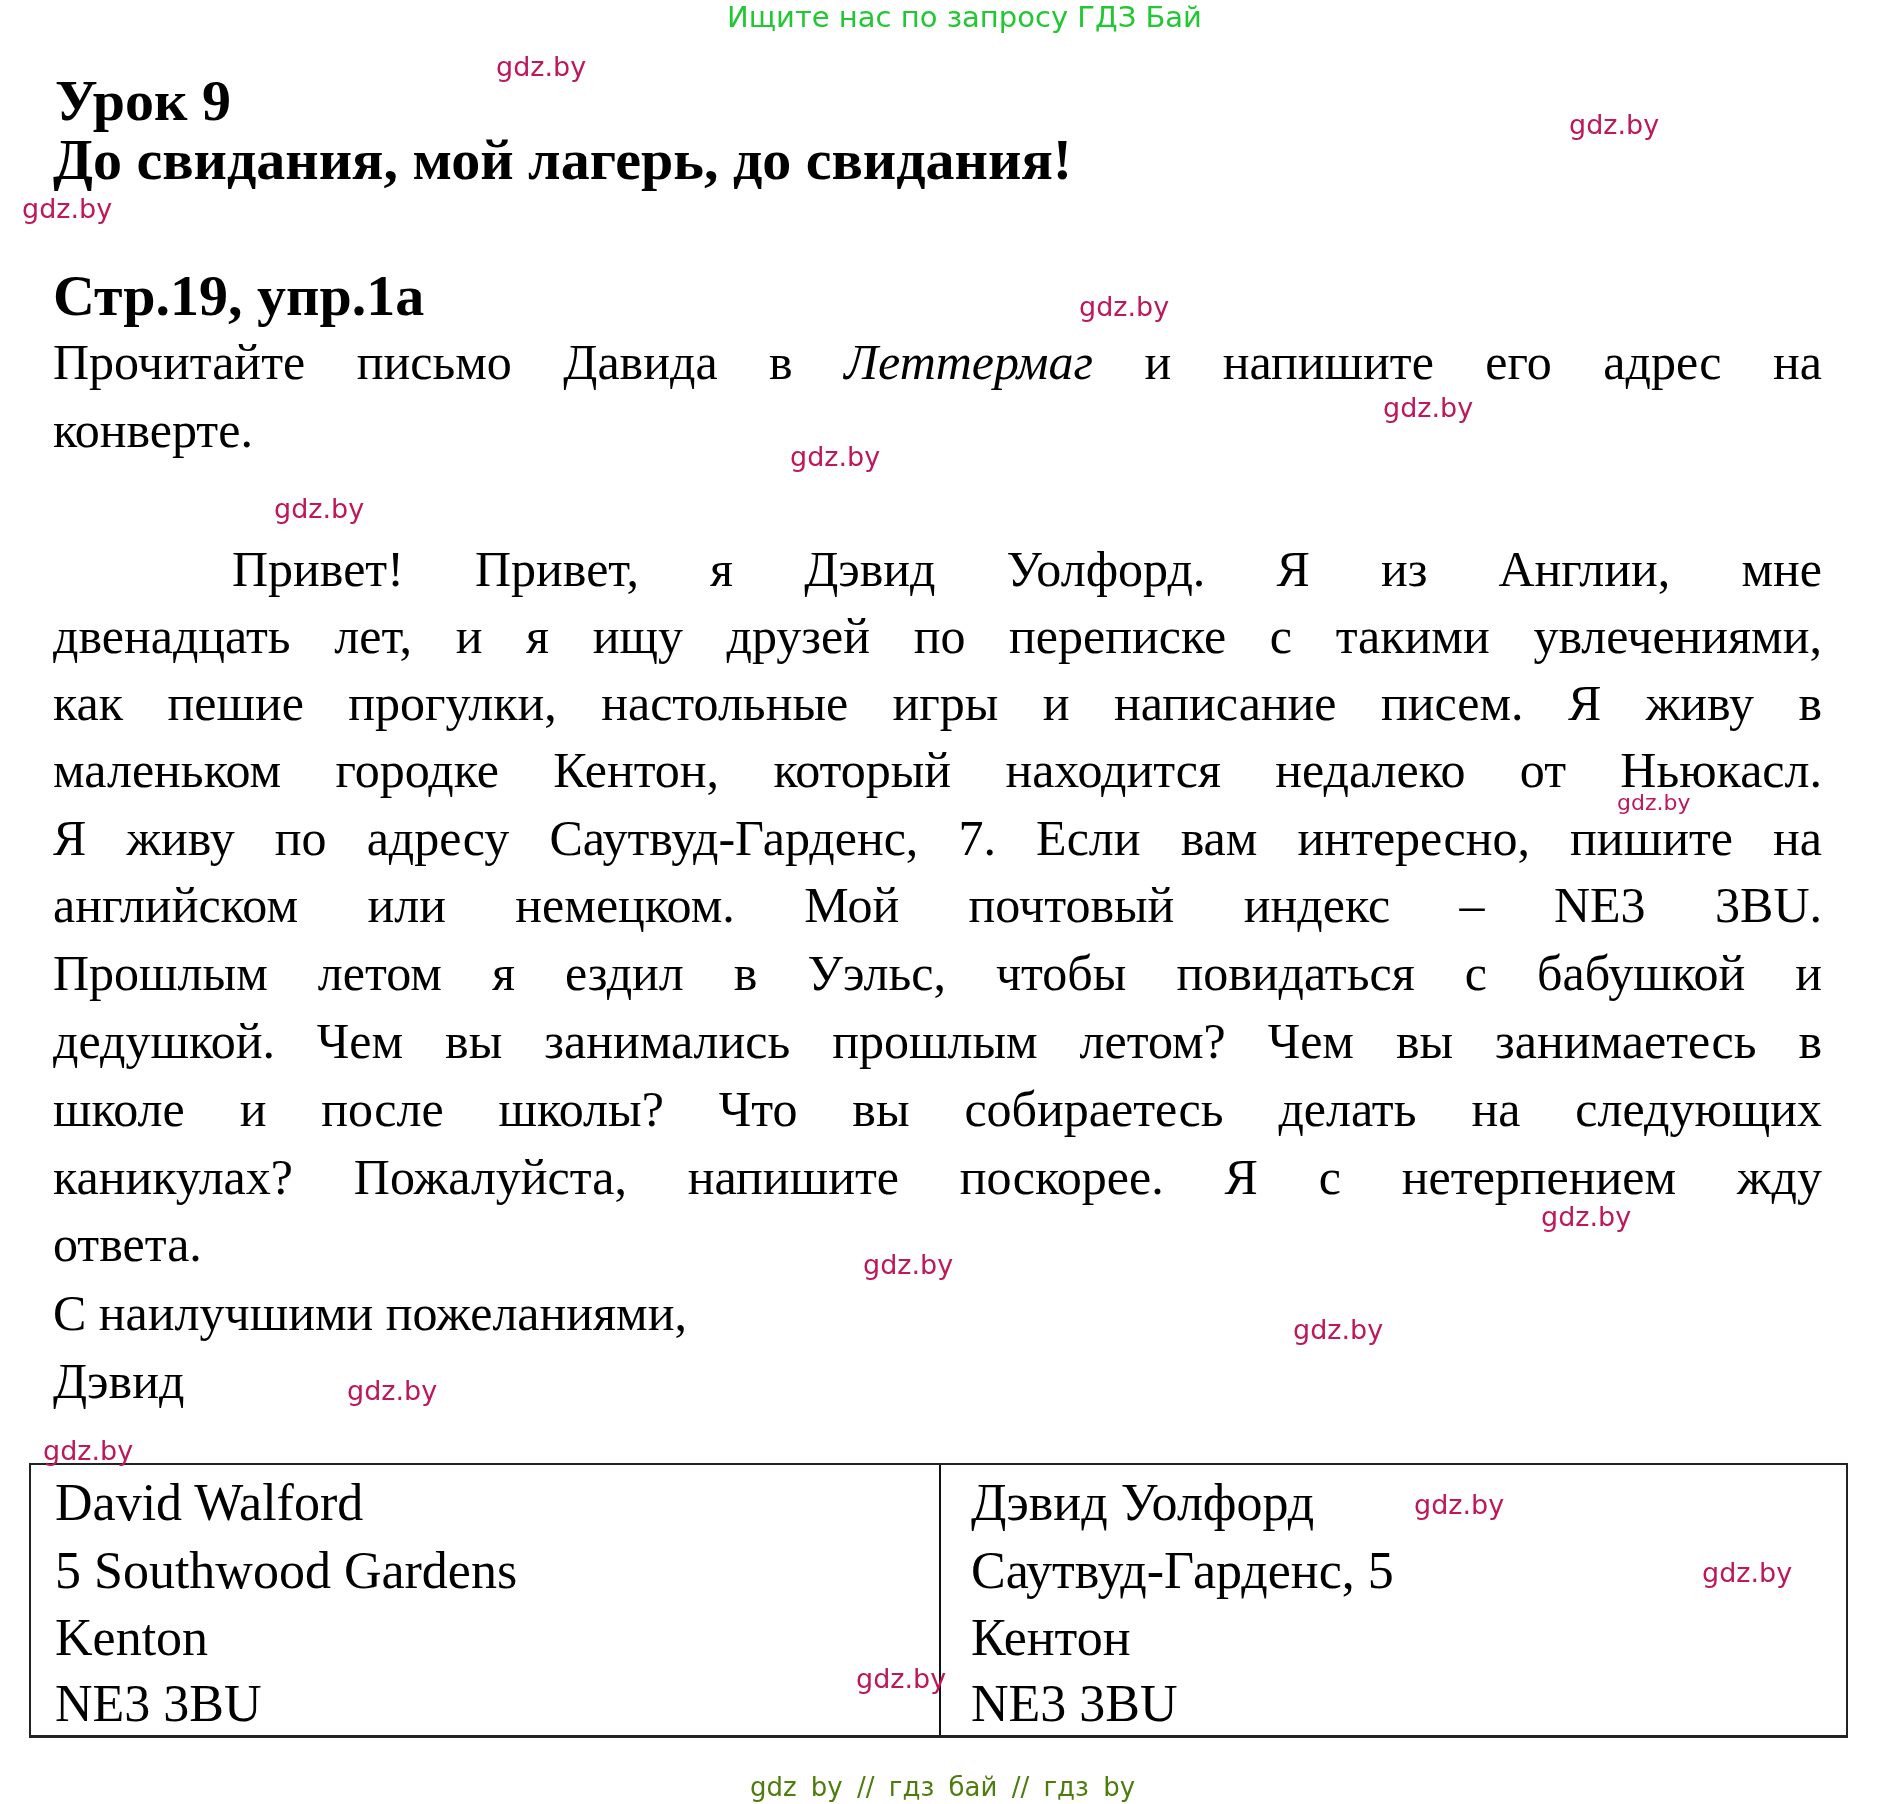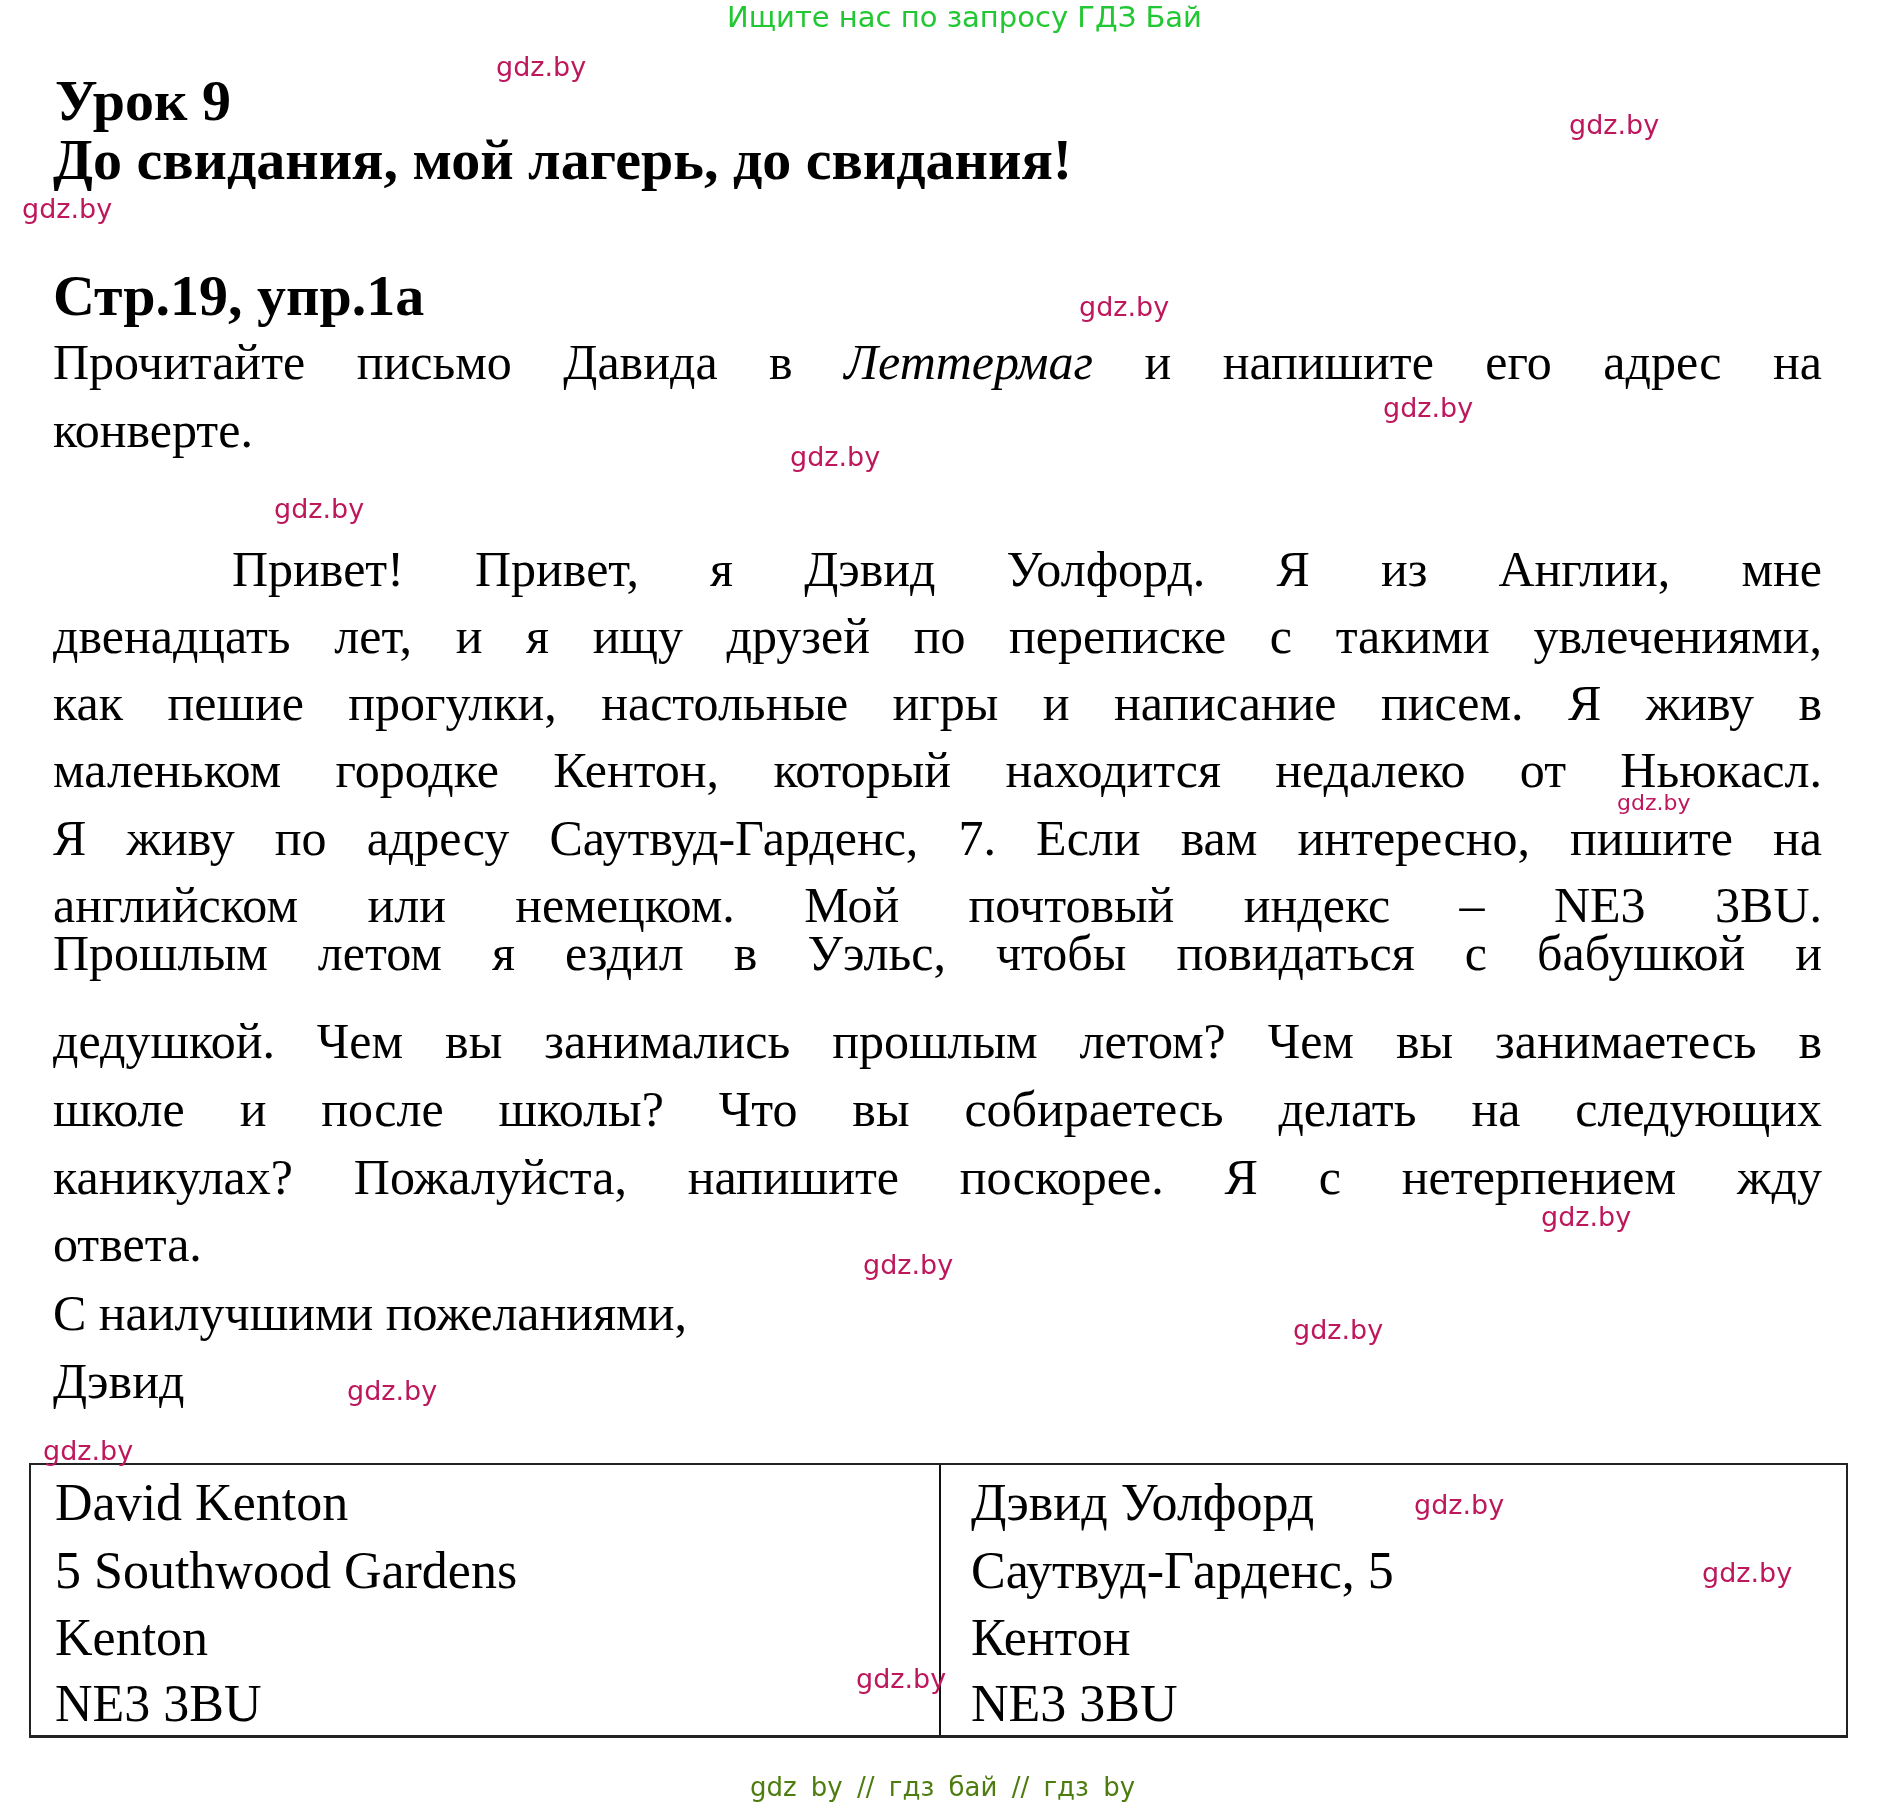--- a/index.html
+++ b/index.html
@@ -53,31 +53,31 @@
   <span>и напишите его адрес на</span>
 </div>
 <div class="abs serif body-text" style="left:53px; top:405px;">конверте.</div>
 
 <div class="abs serif body-text line-just" style="top:544px; left:232px; width:1590px;">Привет! Привет, я Дэвид Уолфорд. Я из Англии, мне</div>
 <div class="abs serif body-text line-just" style="top:611px;">двенадцать лет, и я ищу друзей по переписке с такими увлечениями,</div>
 <div class="abs serif body-text line-just" style="top:678px;">как пешие прогулки, настольные игры и написание писем. Я живу в</div>
 <div class="abs serif body-text line-just" style="top:745px;">маленьком городке Кентон, который находится недалеко от Ньюкасл.</div>
 <div class="abs serif body-text line-just" style="top:813px;">Я живу по адресу Саутвуд-Гарденс, 7. Если вам интересно, пишите на</div>
 <div class="abs serif body-text line-just" style="top:880px;">английском или немецком. Мой почтовый индекс – NE3 3BU.</div>
-<div class="abs serif body-text line-just" style="top:928px;">Прошлым летом я ездил в Уэльс, чтобы повидаться с бабушкой и</div>
+<div class="abs serif body-text line-just" style="top:948px;">Прошлым летом я ездил в Уэльс, чтобы повидаться с бабушкой и</div>
 <div class="abs serif body-text line-just" style="top:1016px;">дедушкой. Чем вы занимались прошлым летом? Чем вы занимаетесь в</div>
 <div class="abs serif body-text line-just" style="top:1084px;">школе и после школы? Что вы собираетесь делать на следующих</div>
 <div class="abs serif body-text line-just" style="top:1152px;">каникулах? Пожалуйста, напишите поскорее. Я с нетерпением жду</div>
 <div class="abs serif body-text" style="left:53px; top:1219px;">ответа.</div>
 <div class="abs serif body-text" style="left:53px; top:1288px;">С наилучшими пожеланиями,</div>
 <div class="abs serif body-text" style="left:53px; top:1356px;">Дэвид</div>
 
 <div class="envelope">
   <div class="divider"></div>
-  <div class="abs env-line" style="left:24px; top:12px;">David Kenton</div>
+  <div class="abs env-line" style="left:24px; top:12px;">David Walford</div>
   <div class="abs env-line" style="left:24px; top:80px;">5 Southwood Gardens</div>
   <div class="abs env-line" style="left:24px; top:147px;">Kenton</div>
   <div class="abs env-line" style="left:24px; top:213px;">NE3 3BU</div>
   <div class="abs env-line" style="left:940px; top:12px;">Дэвид Уолфорд</div>
   <div class="abs env-line" style="left:940px; top:80px;">Саутвуд-Гарденс, 5</div>
   <div class="abs env-line" style="left:940px; top:147px;">Кентон</div>
   <div class="abs env-line" style="left:940px; top:213px;">NE3 3BU</div>
 </div>
 
 <div class="abs wm" style="left:496px; top:52px;">gdz.by</div>

